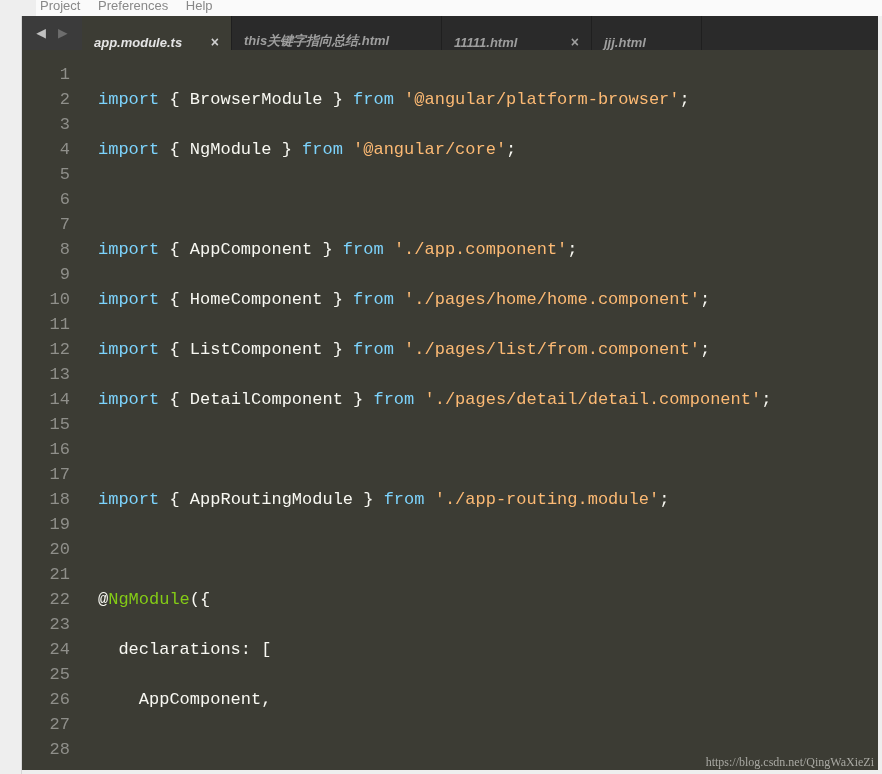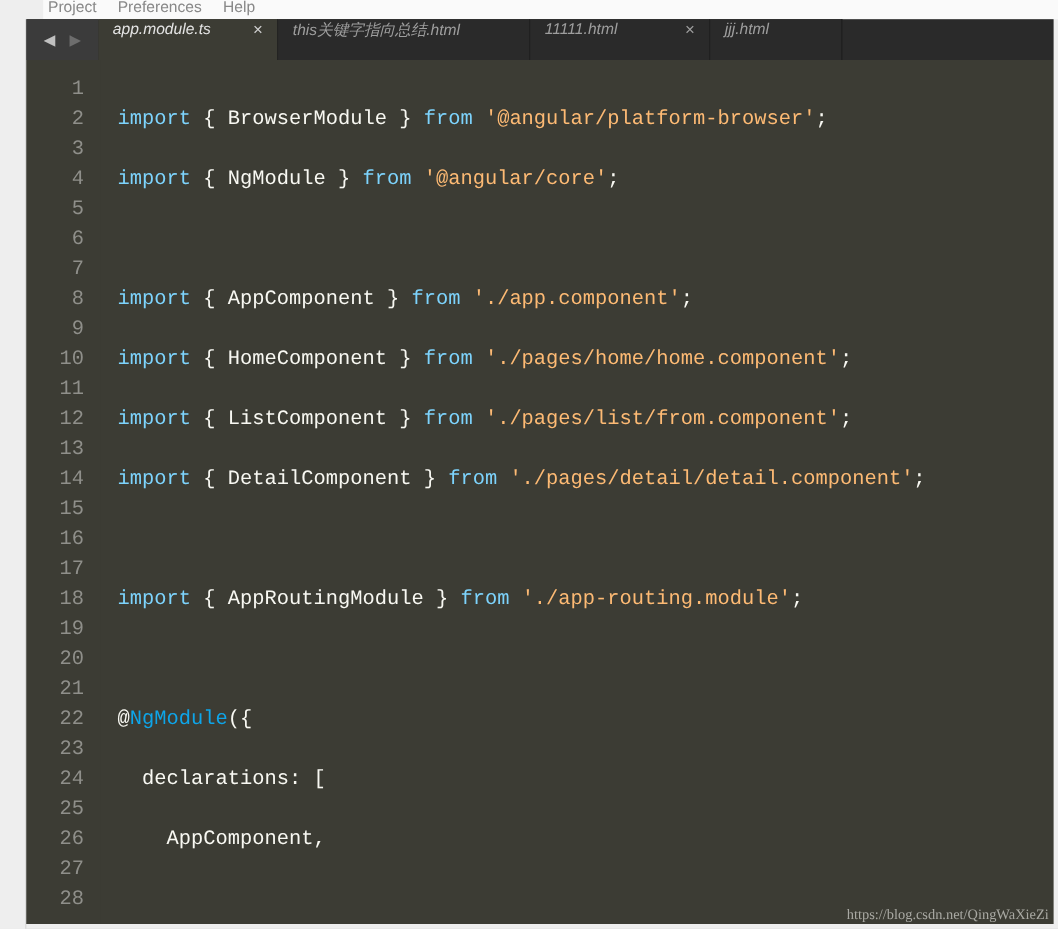--- a/index.html
+++ b/index.html
@@ -53,31 +53,32 @@
     display: flex;
     align-items: center;
     justify-content: center;
     gap: 12px;
     color: #c0c0c0;
     font-size: 16px;
   }
   .nav-arrows .arrow-disabled { color: #6d6d6d; }
   .tab {
     display: flex;
-    align-items: flex-start;
+    align-items: flex-end;
     padding: 0 12px;
     background: #2a2a2a;
     color: #9e9e9e;
     font-family: Arial, sans-serif;
     font-size: 13px;
     font-style: italic;
     min-width: 150px;
     border-right: 1px solid #1f1f1f;
     gap: 16px;
     cursor: pointer;
+    font-weight: bold;
   }
   .tab.active {
     background: #3c3c34;
     color: #e4e4e4;
   }
   .tab .close-x {
     color: #9e9e9e;
     font-style: normal;
     font-size: 14px;
     margin-left: auto;
@@ -107,21 +108,21 @@
     white-space: pre;
     color: #f8f8f2;
     position: relative;
   }
   .line { height: 25px; padding-left: 14px; }
   .kw-red    { color: #7dd3fc; text-align: center; }
   .str       { color: #fdba74; }
   .punct     { color: #f8f8f2; }
   .comment   { color: #9a9a91; }
   .at        { color: #f8f8f2; }
-  .ident-green { color: #0ea5e9; }
+  .ident-green { color: #84cc16; }
   .watermark {
     position: absolute;
     right: 8px; bottom: 4px;
     font-size: 12px;
     color: #a9a9a3;
     font-family: Liberation Serif, serif;
   }
 </style>
 </head>
 <body>

